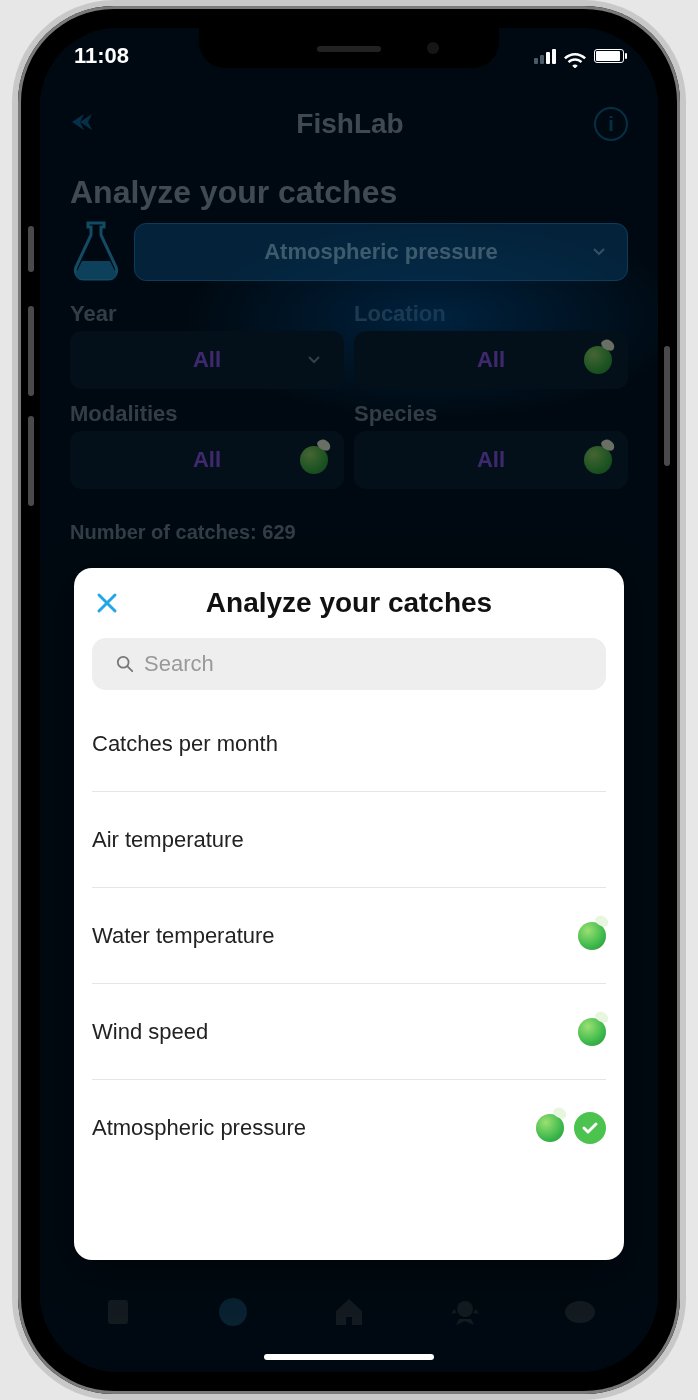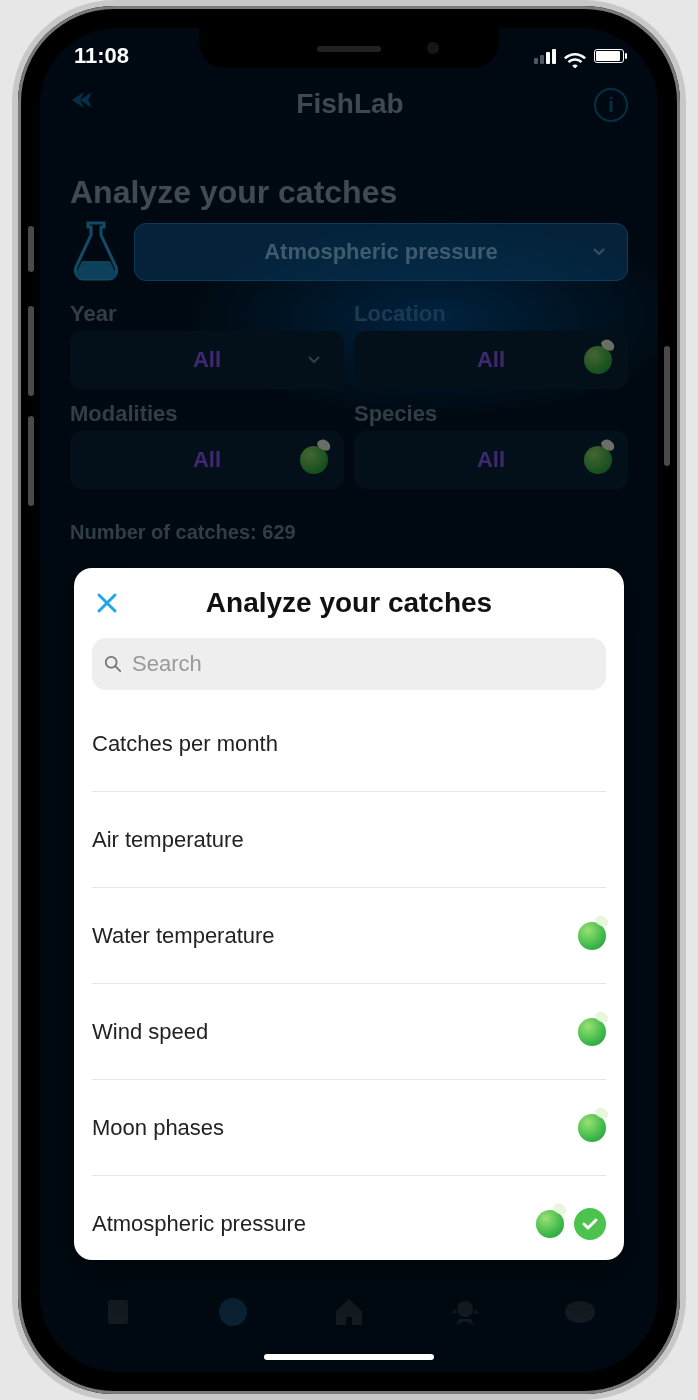--- a/index.html
+++ b/index.html
@@ -36,21 +36,21 @@
   .battery::after { content:''; position:absolute; right:-4px; top:3px; width:2px; height:6px; background:#fff; border-radius:1px; }
   .battery i { position:absolute; left:1px; top:1px; bottom:1px; width:24px; background:#fff; border-radius:1px; }
 
   
   .dim { position:absolute; inset:0; background:rgba(0,0,0,0.55); z-index:5; }
 
   
   .screen { position:absolute; inset:0; padding-top:60px; color:#8ba0b0; }
   .glow { position:absolute; left:120px; top:180px; width:550px; height:220px; background:radial-gradient(ellipse at center, rgba(0,120,220,0.55), rgba(0,120,220,0) 65%); pointer-events:none; }
 
-  .nav { height:72px; display:flex; justify-content:space-between; padding:0 30px; }
+  .nav { height:72px; display:flex; align-items:center; justify-content:space-between; padding:0 30px; }
   .nav-title { font-size:28px; font-weight:600; color:#8aa2b3; }
   .info-circle { width:34px; height:34px; border:2.5px solid #0a6a9a; border-radius:50%; display:flex; align-items:center; justify-content:center; color:#0a6a9a; font-weight:700; font-size:20px; }
 
   .page-title { padding:14px 30px 4px; font-size:32px; font-weight:800; color:#8da4b5; }
 
   .row-main { display:flex; align-items:center; gap:12px; padding:6px 30px 10px; }
   .flask { width:52px; height:62px; position:relative; }
   .main-select { flex:1; height:58px; background:rgba(18,115,190,0.6); border:1px solid #1d84c8; border-radius:12px; display:flex; align-items:center; justify-content:center; color:#86c9ef; font-size:22px; font-weight:600; position:relative; }
   .main-select .chev { position:absolute; right:20px; }
 
@@ -69,21 +69,21 @@
 
   .tabbar { position:absolute; bottom:0; left:0; right:0; height:96px; display:flex; align-items:flex-start; justify-content:space-around; padding:14px 20px 0; }
   .tab-item { width:44px; height:44px; display:flex; align-items:center; justify-content:center; }
   .home-indicator { position:absolute; bottom:12px; left:50%; transform:translateX(-50%); width:170px; height:6px; background:#fff; border-radius:4px; z-index:60; }
 
   
   .modal { position:absolute; left:34px; right:34px; top:540px; bottom:112px; background:#fff; border-radius:18px; z-index:30; box-shadow:0 10px 40px rgba(0,0,0,0.4); overflow:hidden; }
   .modal-head { position:relative; height:70px; display:flex; align-items:center; justify-content:center; }
   .modal-close { position:absolute; left:18px; top:20px; width:30px; height:30px; display:flex; align-items:center; justify-content:center; }
   .modal-title { font-size:28px; font-weight:800; color:#111; }
-  .searchbar { margin:0 18px 6px; height:52px; background:#eee; border-radius:14px; display:flex; align-items:center; padding:0 12px; gap:10px; }
+  .searchbar { margin:0 18px 6px; height:52px; background:#eee; border-radius:14px; display:flex; align-items:center; padding:0 24px; gap:10px; }
   .searchbar input { border:none; background:transparent; font-size:22px; color:#333; outline:none; flex:1; }
   .searchbar input::placeholder { color:#999; }
   .search-icon { width:18px; height:18px; }
 
   .options { padding:0 18px; }
   .option { height:96px; border-bottom:1px solid #e6e6e6; display:flex; align-items:center; justify-content:space-between; font-size:22px; color:#222; }
   .option:last-child { border-bottom:none; }
   .option .right { display:flex; align-items:center; gap:10px; }
   .check-circle { width:32px; height:32px; border-radius:50%; background:#4cc24f; display:flex; align-items:center; justify-content:center; }
 
@@ -253,26 +253,20 @@
             <span class="right"></span>
           </div>
           <div class="option">
             <span>Water temperature</span>
             <span class="right">
               <span class="green-badge"></span>
             </span>
           </div>
           <div class="option">
             <span>Wind speed</span>
-            <span class="right">
-              <span class="green-badge"></span>
-            </span>
-          </div>
-          <div class="option">
-            <span>Moon phases</span>
             <span class="right">
               <span class="green-badge"></span>
             </span>
           </div>
           <div class="option">
             <span>Atmospheric pressure</span>
             <span class="right">
               <span class="green-badge"></span>
               <span class="check-circle">
                 <svg width="18" height="18" viewBox="0 0 18 18">

